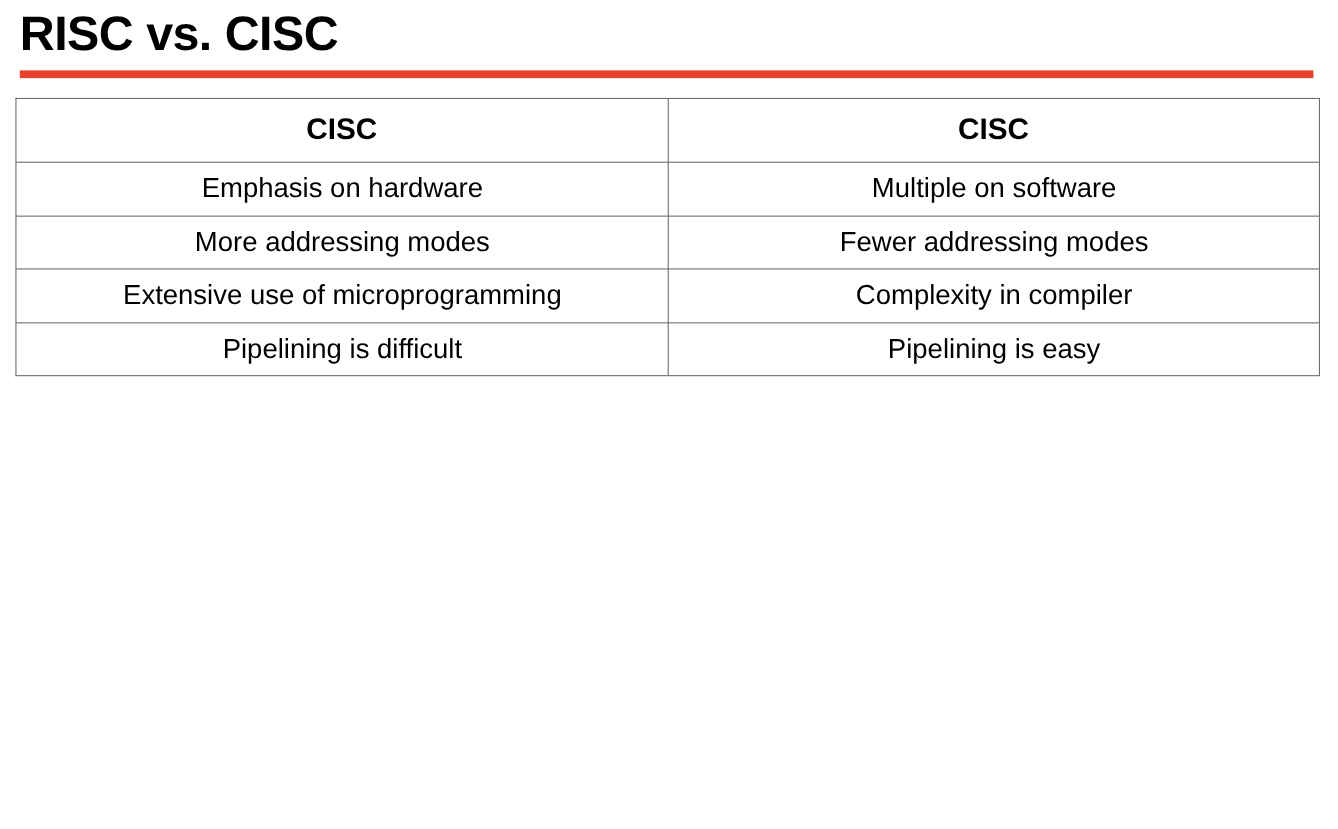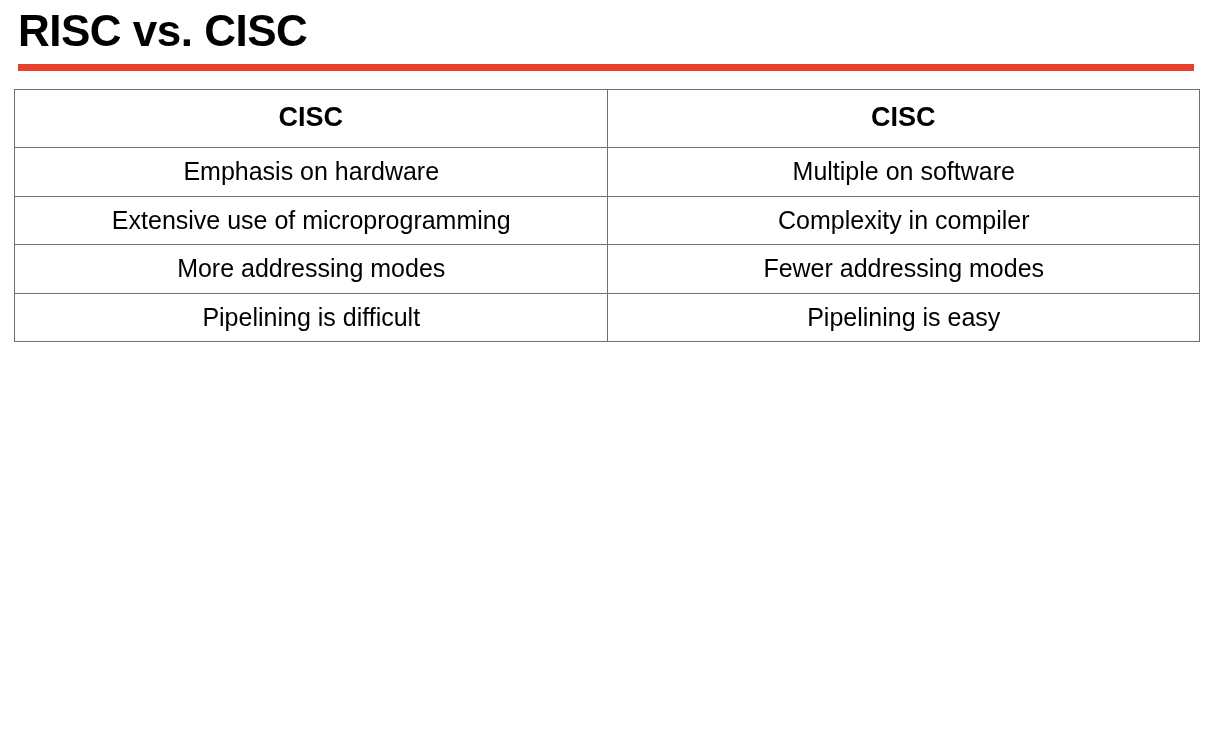--- a/index.html
+++ b/index.html
@@ -103,32 +103,32 @@
         <tr>
           <td>
               <span class="cell-inner">Emphasis on hardware</span>
             </td>
           <td>
               <span class="cell-inner">Multiple on software</span>
             </td>
         </tr>
         <tr>
           <td>
+              <span class="cell-inner">More addressing modes</span>
+            </td>
+          <td>
+              <span class="cell-inner">Fewer addressing modes</span>
+            </td>
+        </tr>
+        <tr>
+          <td>
               <span class="cell-inner">Extensive use of microprogramming</span>
             </td>
           <td>
               <span class="cell-inner">Complexity in compiler</span>
-            </td>
-        </tr>
-        <tr>
-          <td>
-              <span class="cell-inner">More addressing modes</span>
-            </td>
-          <td>
-              <span class="cell-inner">Fewer addressing modes</span>
             </td>
         </tr>
         <tr>
           <td>
               <span class="cell-inner">Pipelining is difficult</span>
             </td>
           <td>
               <span class="cell-inner">Pipelining is easy</span>
             </td>
         </tr>

